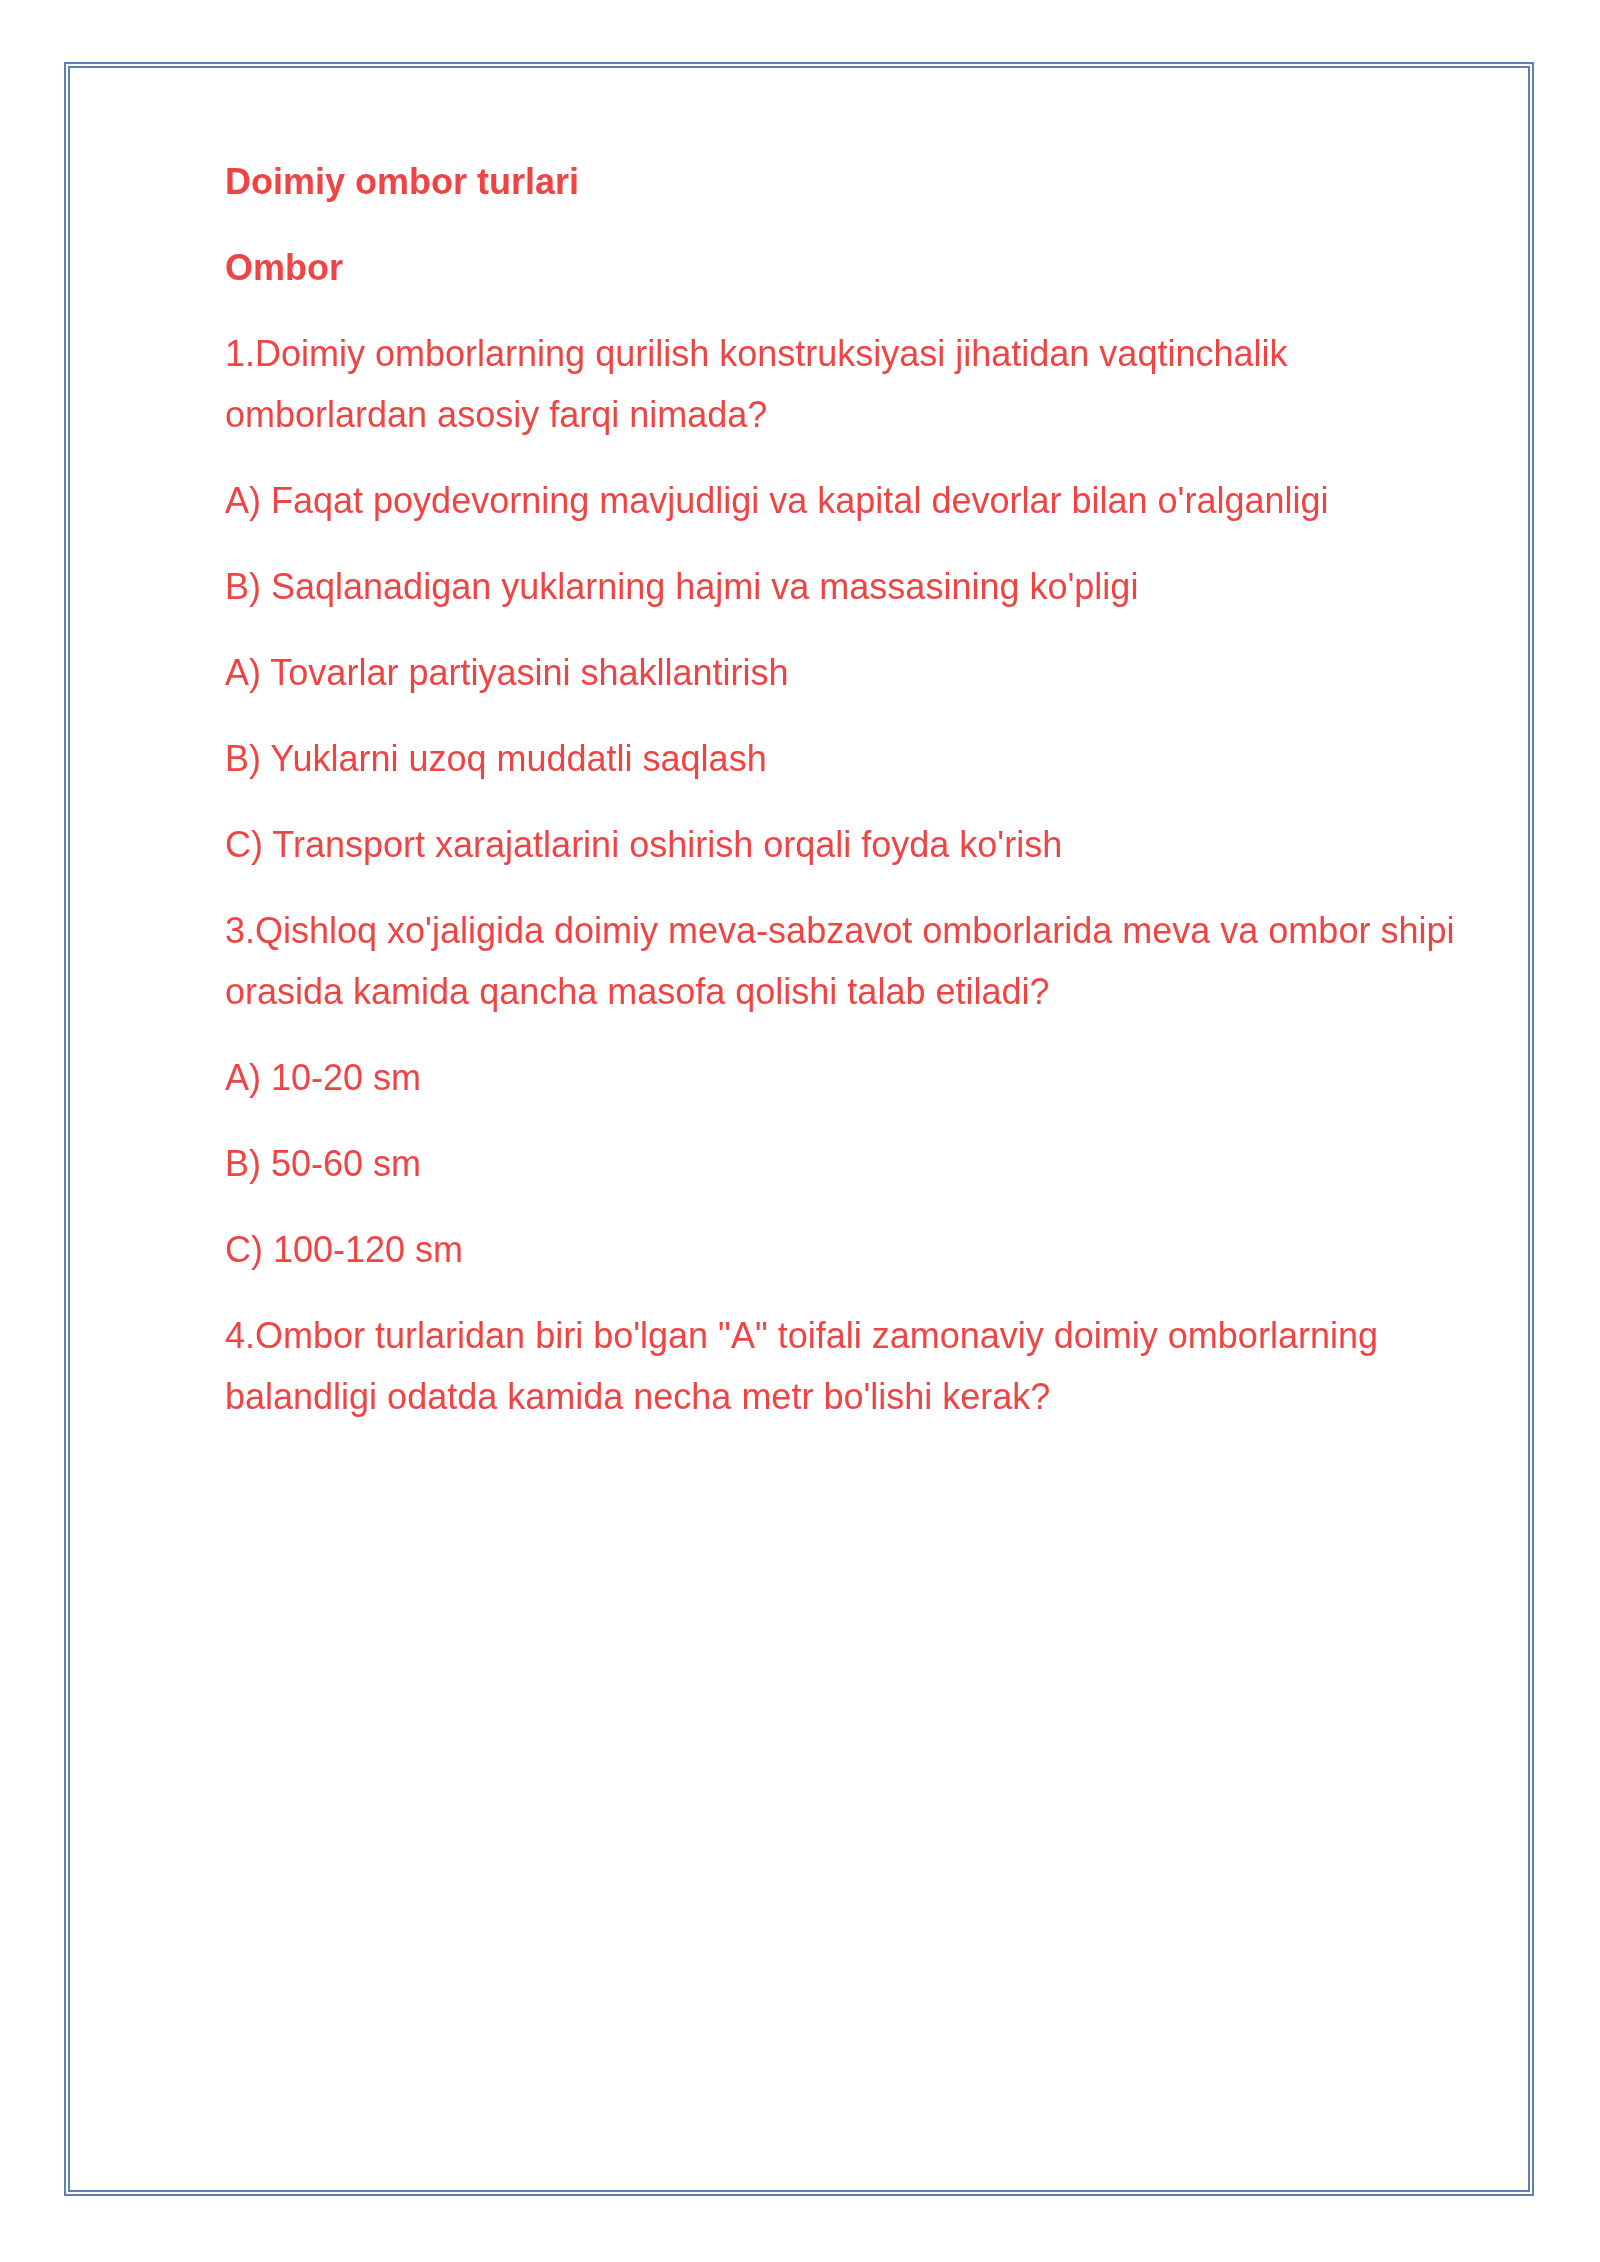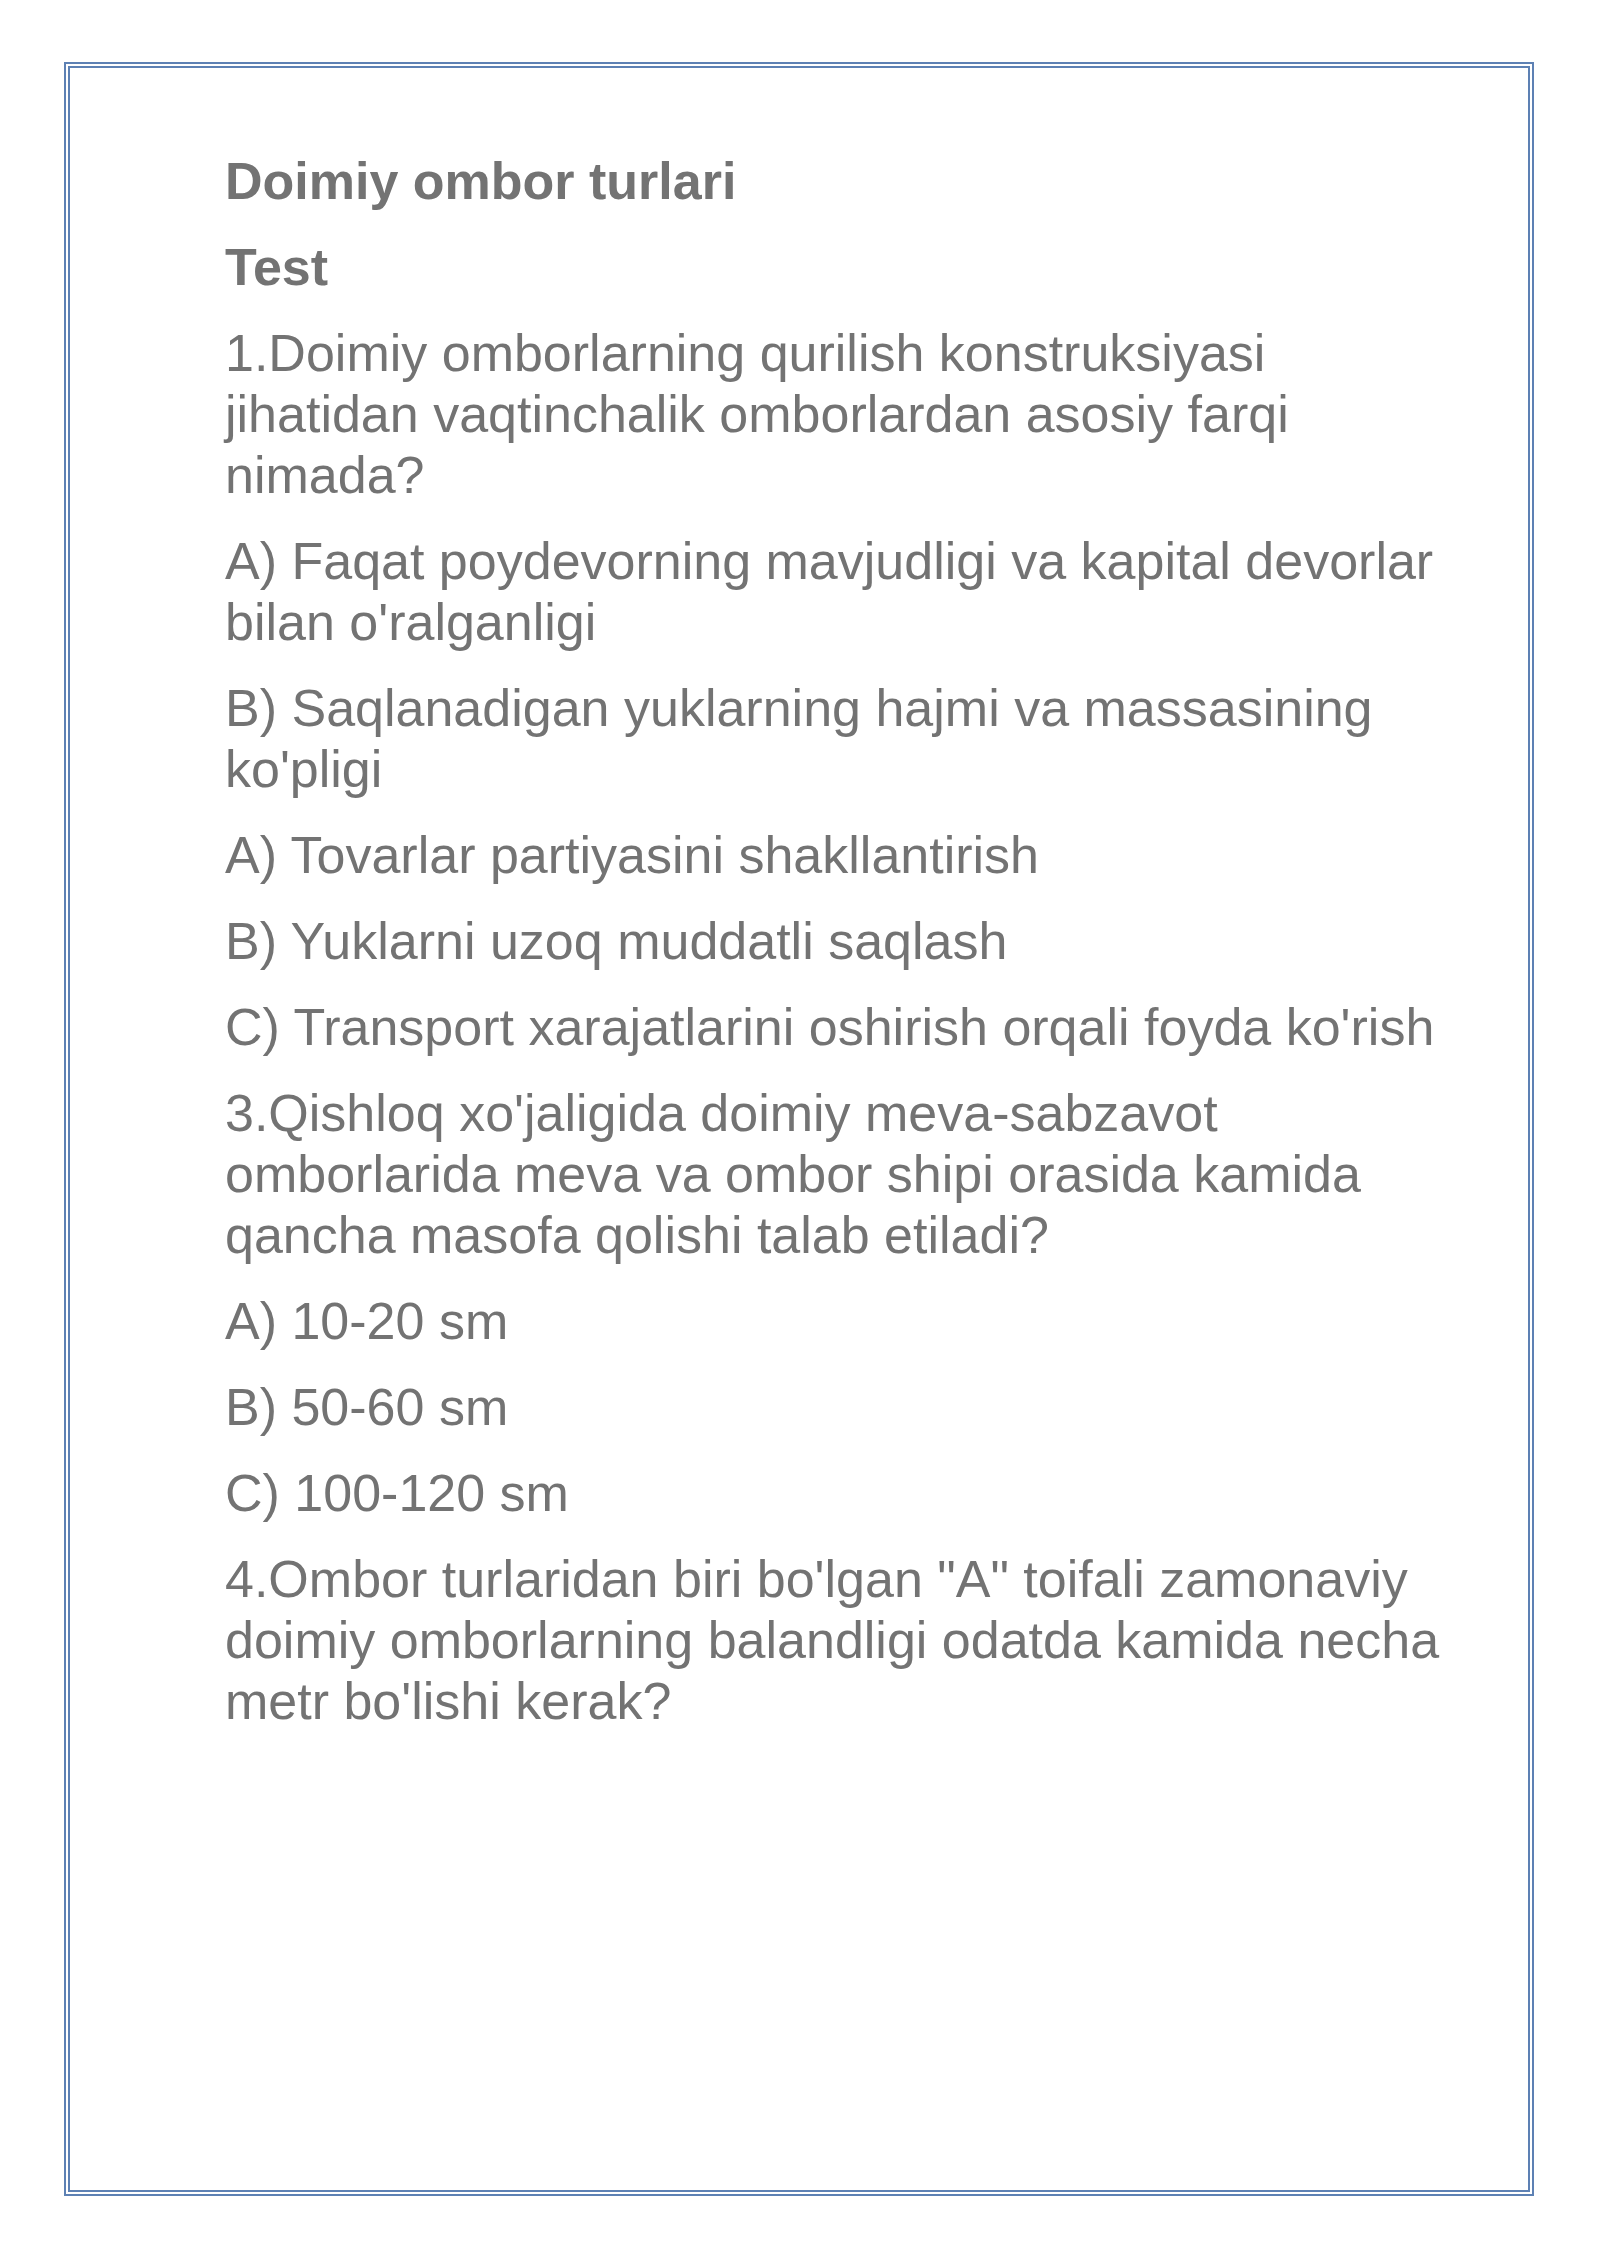--- a/index.html
+++ b/index.html
@@ -23,41 +23,41 @@
     border: 6px double #5d81b4;
     box-sizing: border-box;
     background: #ffffff;
   }
   .content {
     padding: 83px 73px 0 155px;
     box-sizing: border-box;
   }
   .para {
     font-family: "Liberation Sans", sans-serif;
-    font-size: 52px;
+    font-size: 36px;
     line-height: 61px;
     font-weight: 400;
-    color: #737373;
+    color: #ef4444;
     margin: 0 0 25px 0;
     text-align: left;
     white-space: normal;
   }
   .bold {
     font-weight: 700;
   }
 </style>
 </head>
 <body>
 
 <div class="page">
   <div class="border-frame">
     <div class="content">
 
       <p class="para bold">Doimiy ombor turlari</p>
-      <p class="para bold">Test</p>
+      <p class="para bold">Ombor</p>
 
       <p class="para">1.Doimiy omborlarning qurilish konstruksiyasi jihatidan vaqtinchalik omborlardan asosiy farqi nimada?</p>
       <p class="para">A) Faqat poydevorning mavjudligi va kapital devorlar bilan o'ralganligi</p>
       <p class="para">B) Saqlanadigan yuklarning hajmi va massasining ko'pligi</p>
 
       <p class="para">A) Tovarlar partiyasini shakllantirish</p>
       <p class="para">B) Yuklarni uzoq muddatli saqlash</p>
       <p class="para">C) Transport xarajatlarini oshirish orqali foyda ko'rish</p>
 
       <p class="para">3.Qishloq xo'jaligida doimiy meva-sabzavot omborlarida meva va ombor shipi orasida kamida qancha masofa qolishi talab etiladi?</p>

